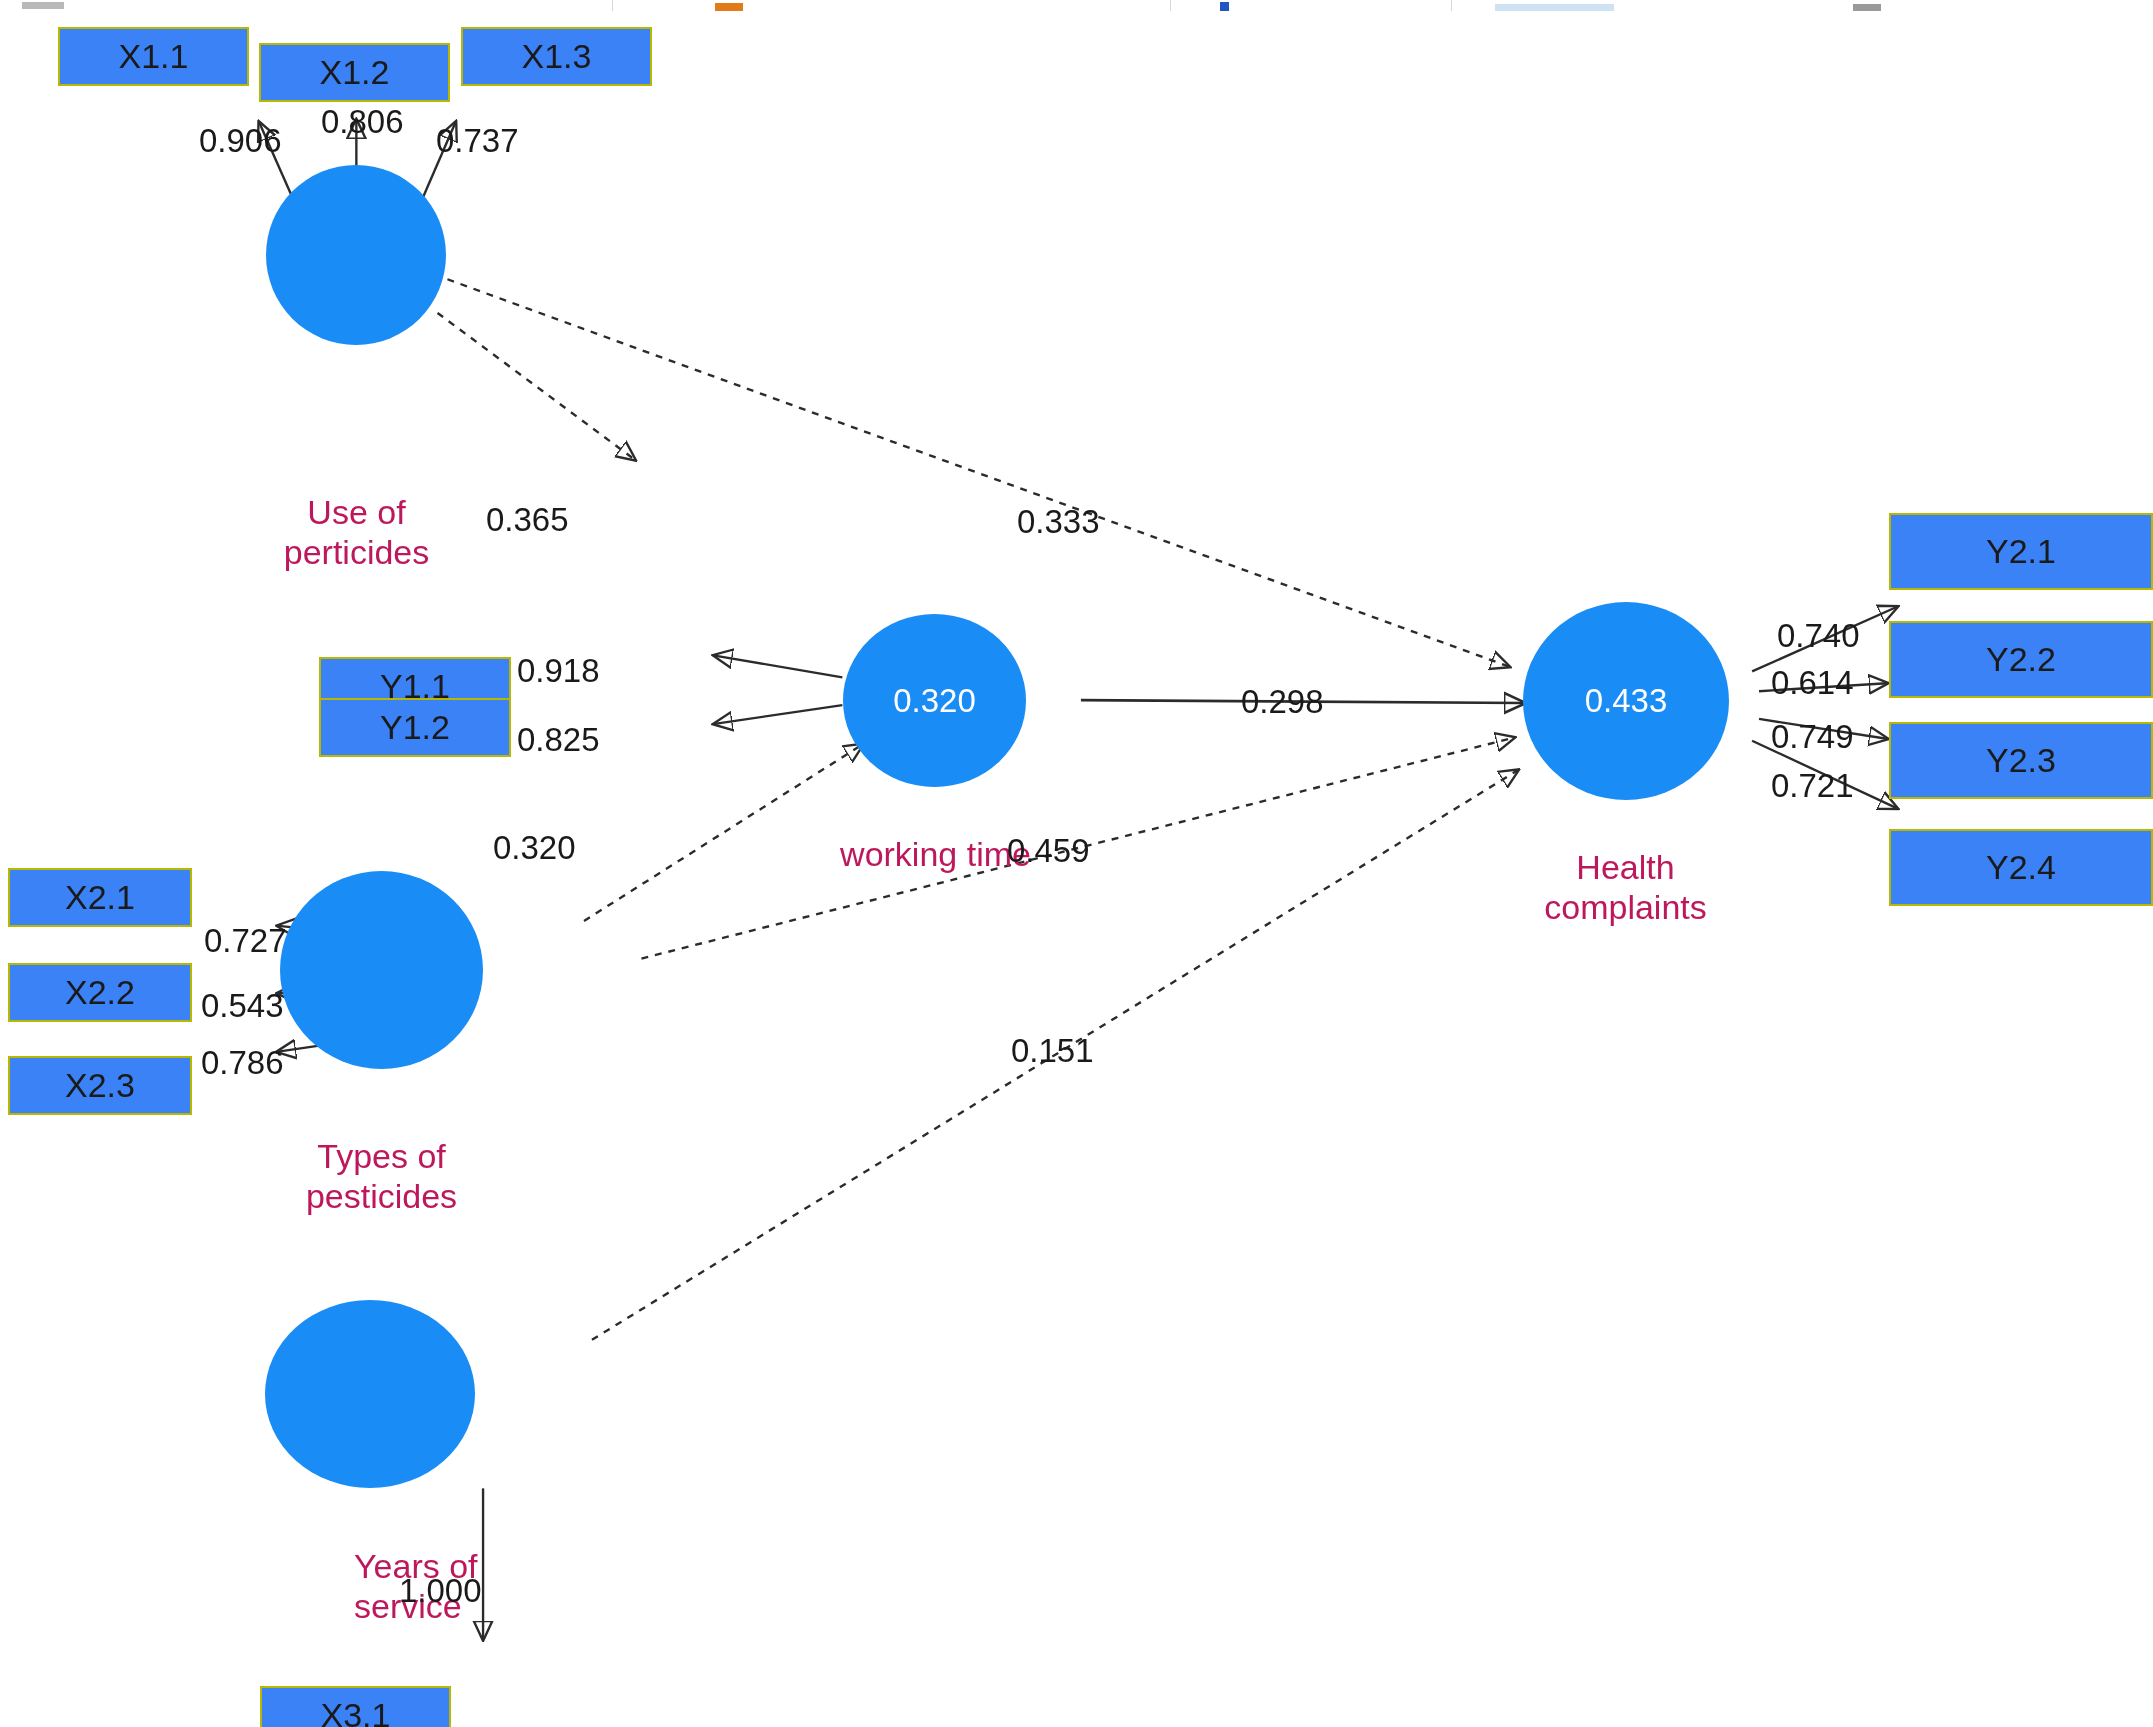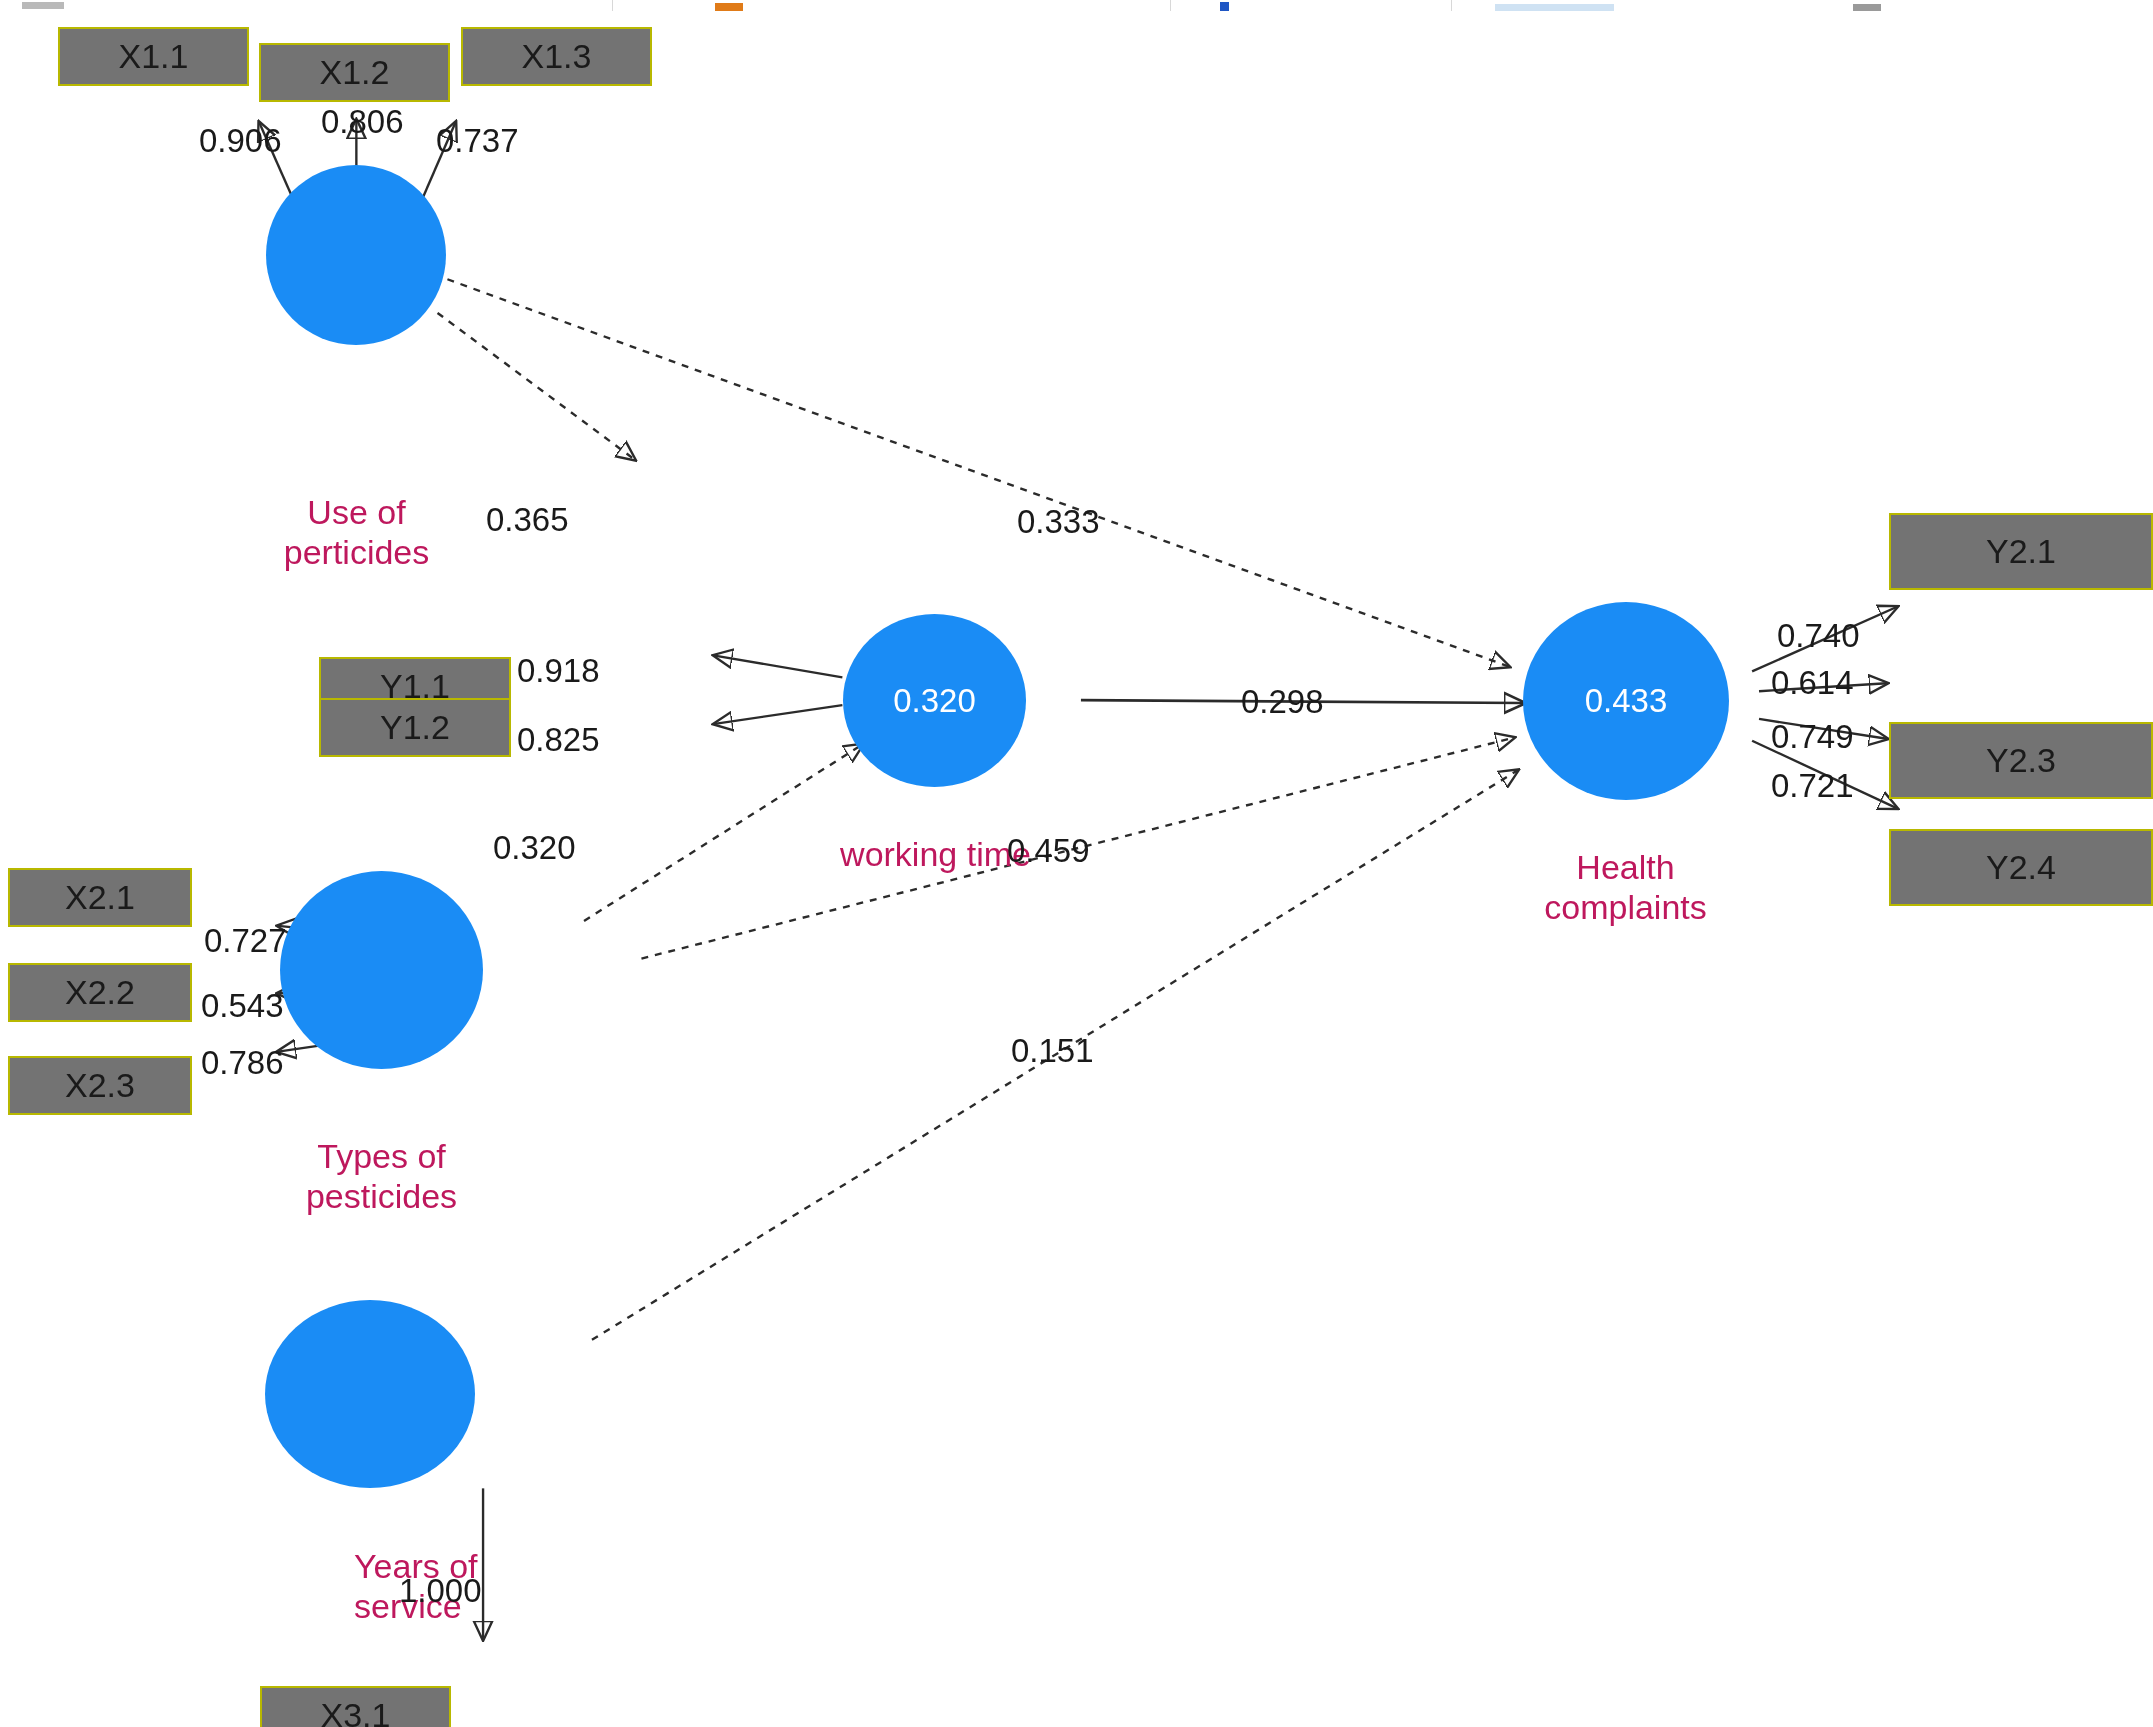--- a/index.html
+++ b/index.html
@@ -29,21 +29,21 @@
   .sliver-sep {
     position: absolute;
     top: 0; width: 1px; height: 11px;
     background: #d8d8d8;
   }
   .sliver-blob { position: absolute; }
 
   
   .indicator {
     position: absolute;
-    background: #737373;
+    background: #3b82f6;
     border: 2px solid #b8b800;
     box-sizing: border-box;
     display: flex;
     align-items: center;
     justify-content: center;
     color: #1a1a1a;
     font-size: 34px;
     font-family: "Liberation Sans", sans-serif;
   }
 
@@ -151,20 +151,21 @@
   <div class="indicator" style="left:319px; top:613px; width:192px; height:59px;margin-top:44px;">Y1.1</div>
   <div class="indicator" style="left:319px; top:698px; width:192px; height:59px;">Y1.2</div>
 
   <div class="indicator" style="left:8px; top:868px; width:184px; height:59px;">X2.1</div>
   <div class="indicator" style="left:8px; top:963px; width:184px; height:59px;">X2.2</div>
   <div class="indicator" style="left:8px; top:1056px; width:184px; height:59px;">X2.3</div>
 
   <div class="indicator" style="left:260px; top:1666px; width:191px; height:59px;margin-top:20px;">X3.1</div>
 
   <div class="indicator" style="left:1889px; top:513px; width:264px; height:77px;">Y2.1</div>
+  <div class="indicator" style="left:1889px; top:621px; width:264px; height:77px;">Y2.2</div>
   <div class="indicator" style="left:1889px; top:722px; width:264px; height:77px;">Y2.3</div>
   <div class="indicator" style="left:1889px; top:829px; width:264px; height:77px;">Y2.4</div>
 
   <div class="latent empty" style="left:266px; top:165px; width:180px; height:180px;"></div>
 
   <div class="latent" style="left:843px; top:614px; width:183px; height:173px;">0.320</div>
 
   <div class="latent" style="left:1523px; top:602px; width:206px; height:198px;">0.433</div>
 
   <div class="latent empty" style="left:280px; top:871px; width:203px; height:198px;"></div>

